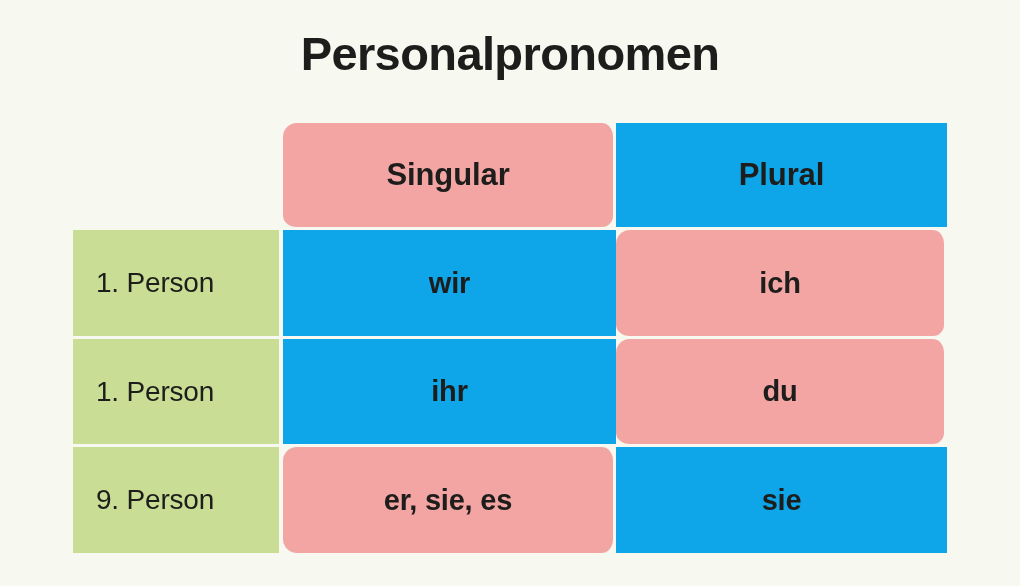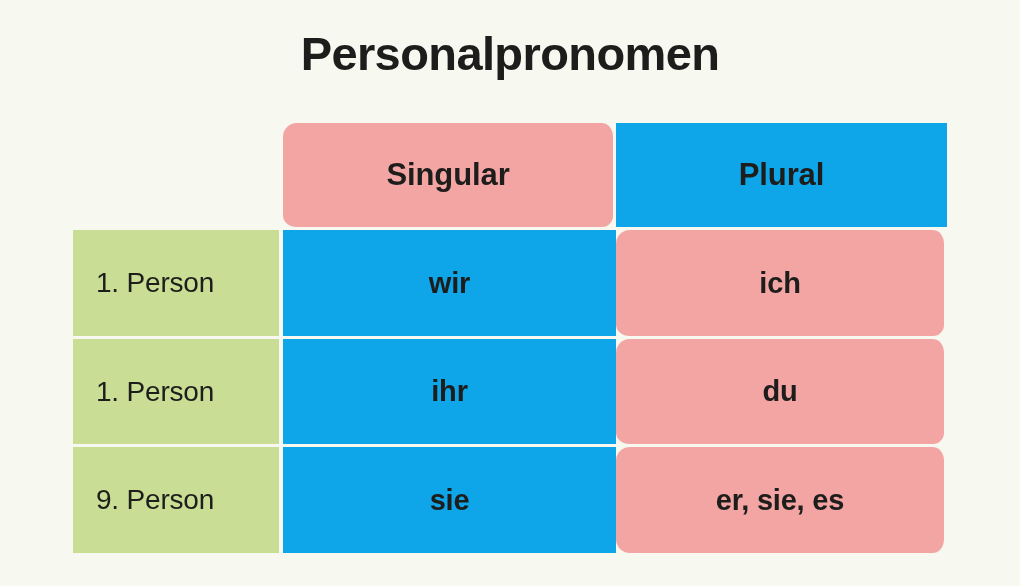--- a/index.html
+++ b/index.html
@@ -132,17 +132,17 @@
 
     <div class="cell rowlabel green">1. Person</div>
     <div class="cell data blue">wir</div>
     <div class="cell data pink">ich</div>
 
     <div class="cell rowlabel green">1. Person</div>
     <div class="cell data blue">ihr</div>
     <div class="cell data pink">du</div>
 
     <div class="cell rowlabel green last">9. Person</div>
+    <div class="cell data pink last">er, sie, es</div>
     <div class="cell data blue last">sie</div>
-    <div class="cell data pink last">er, sie, es</div>
 
   </div>
 </div>
 
 </body></html>

